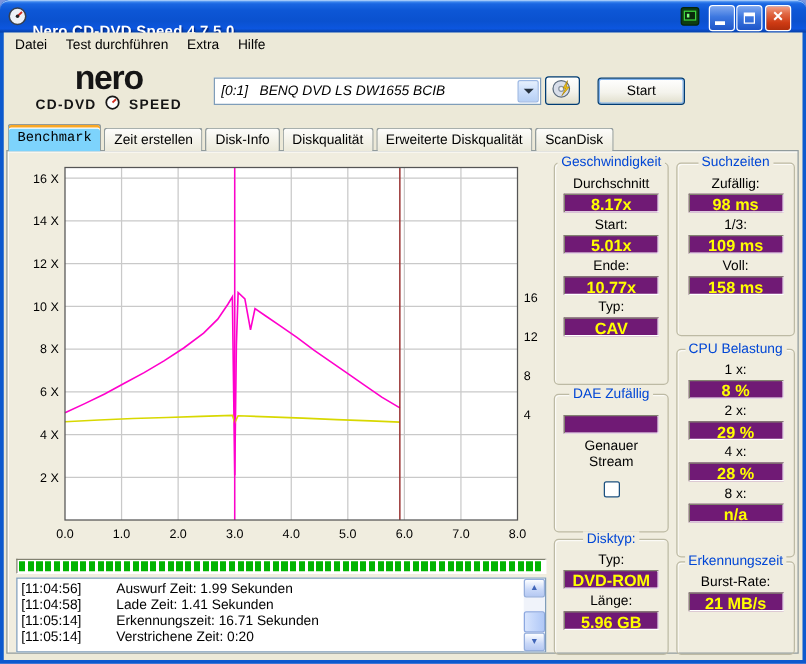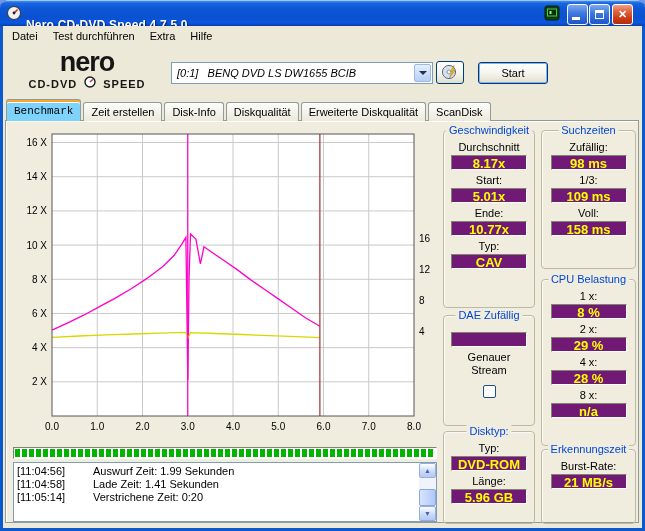--- a/index.html
+++ b/index.html
@@ -266,20 +266,21 @@
     </div>
 
     <div class="progress">
       <div class="progress-fill"></div>
     </div>
 
     <div class="logbox">
       <div class="log-list" id="log-list">
           <div class="log-row"><span class="log-time">[11:04:56]</span><span>Auswurf Zeit: 1.99 Sekunden</span></div>
           <div class="log-row"><span class="log-time">[11:04:58]</span><span>Lade Zeit: 1.41 Sekunden</span></div>
+          <div class="log-row"><span class="log-time">[11:05:14]</span><span>Erkennungszeit: 16.71 Sekunden</span></div>
           <div class="log-row"><span class="log-time">[11:05:14]</span><span>Verstrichene Zeit: 0:20</span></div>
         </div>
       <div class="log-scrollbar">
         <div class="sb-btn up">▲</div>
         <div class="sb-thumb"></div>
         <div class="sb-btn down">▼</div>
       </div>
     </div>
 
   </div>

